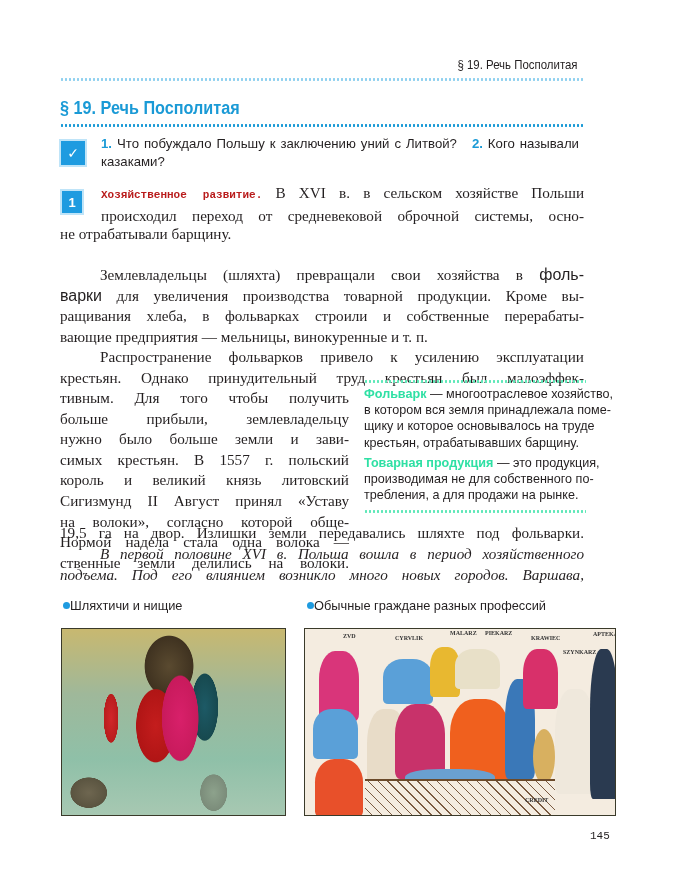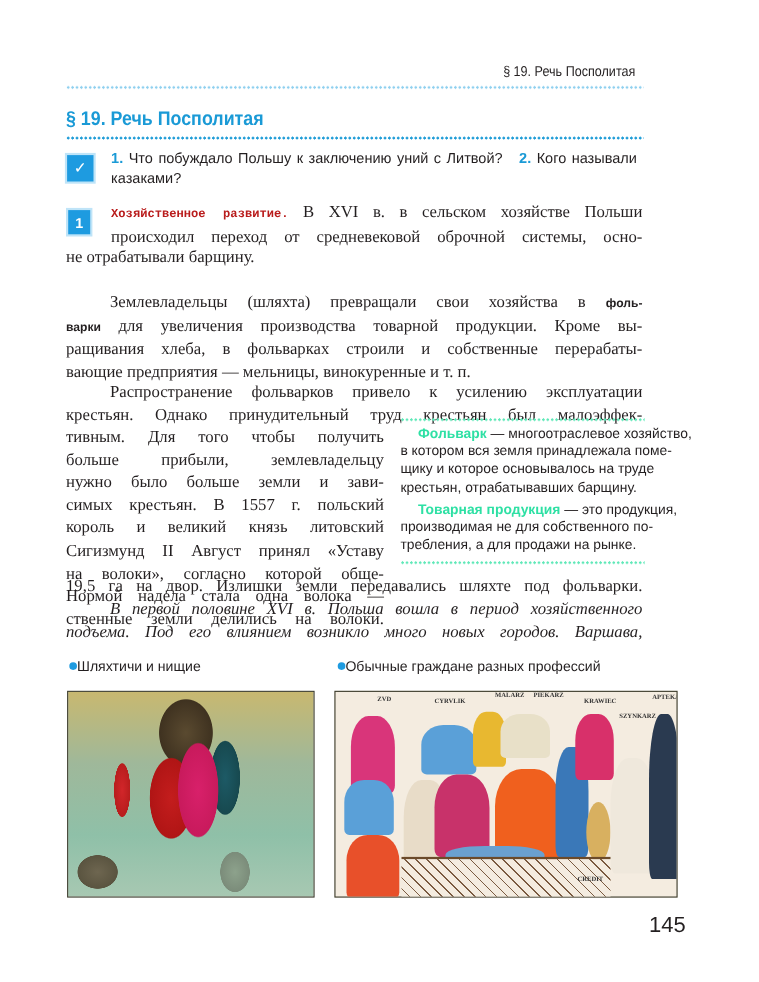--- a/index.html
+++ b/index.html
@@ -45,28 +45,28 @@
     box-shadow: 0 0 0 2px #bfe4f8;
   }
 
   .body-text {
     position: absolute; font-size: 15.2px; line-height: 20.6px; text-align: justify;
     color: #231f20;
   }
   .line { display: block; text-align: justify; text-align-last: justify; white-space: nowrap; }
   .line.last { text-align-last: left; }
   .sub-head { color: #b91c1c; font-family: Liberation Mono, monospace; font-weight: bold; font-size: 11px; }
-  .term { font-family: "Liberation Sans", sans-serif; font-weight: bold; font-size: 11px; }
+  .term { font-family: "Liberation Sans", sans-serif; font-weight: normal; font-size: 16px; }
 
   .gloss {
     position: absolute; left: 364px; top: 386px; width: 220px;
     font-family: "Liberation Sans", sans-serif; font-size: 12.6px; line-height: 16.2px;
     color: #231f20;
   }
-  .gloss-term { color: #2ee0a4; font-weight: bold; margin-left: 16px; }
+  .gloss-term { color: #2ee0a4; font-weight: bold; }
   .gloss p { margin-bottom: 4px; }
   .gl { display: block; text-align: justify; text-align-last: justify; white-space: nowrap; }
   .gl.last { text-align-last: left; }
 
   .caption {
     position: absolute; font-family: "Liberation Sans", sans-serif; font-size: 12.8px;
     color: #231f20; display: flex; align-items: center; gap: 0;
   }
   .bullet { width: 7px; height: 7px; border-radius: 50%; background: #1e9be0; display: inline-block; }
 
@@ -88,21 +88,21 @@
   .pic2 {
     left: 304px; top: 628px; width: 312px; height: 188px; background: #f4ece0;
   }
   .pic2 .fig { position: absolute; border-radius: 40% 40% 10% 10%; }
   .pic2 .label { position: absolute; font-family: "Liberation Serif", serif; font-size: 6px; color: #333; font-weight: bold; }
   .pic2 .floor { position: absolute; left: 60px; top: 150px; width: 190px; height: 38px;
     background: repeating-linear-gradient(45deg, #f4ece0 0 6px, #7a5a40 6px 7px); border-top: 2px solid #6b4a2a; }
 
   .page-number {
     position: absolute; left: 590px; top: 830px;
-    font-family: Liberation Sans, sans-serif; font-size: 20px; color: #231f20;
+    font-family: Liberation Mono, monospace; font-size: 11px; color: #231f20;
   }
 </style>
 </head>
 <body>
 
 <div class="dots" style="--dc:#8fd0ef; left:60px; top:78px; width:525px;"></div>
 <div class="running-head">§ 19. Речь Посполитая</div>
 
 <div class="section-title">§ 19. Речь Посполитая</div>
 <div class="dots" style="--dc:#1a9ad6; left:60px; top:124px; width:525px;"></div>

